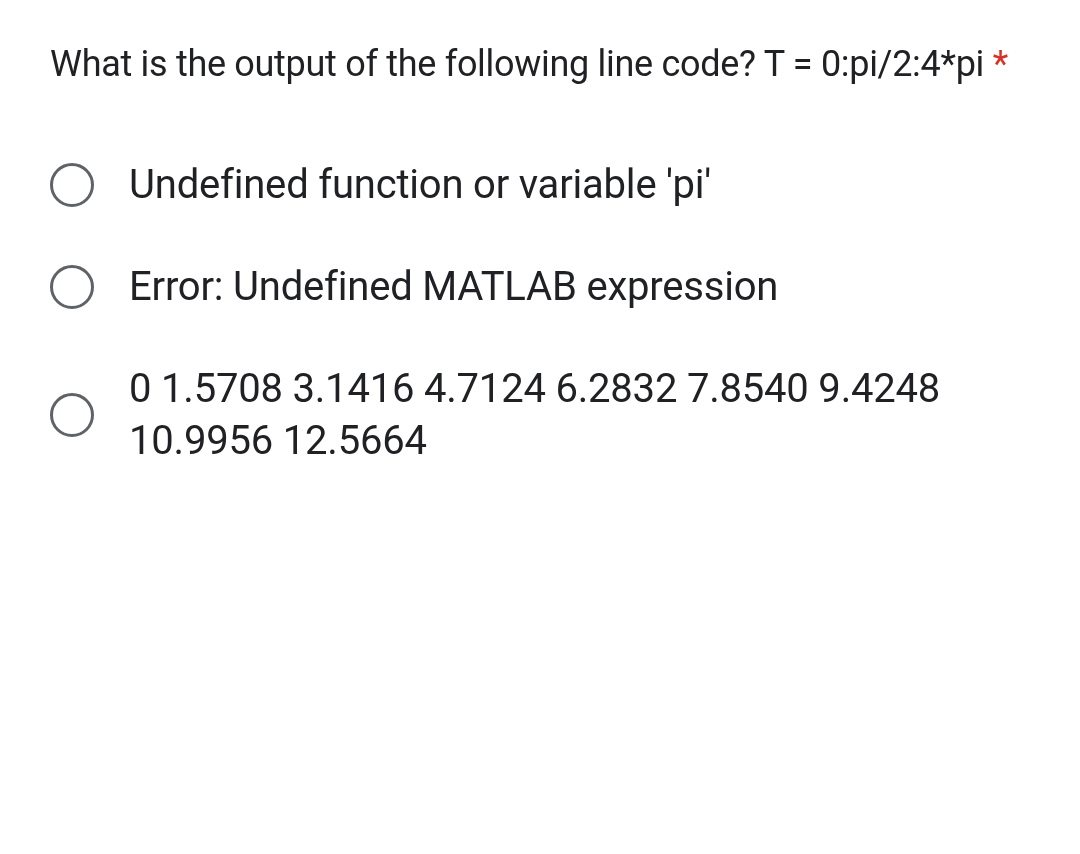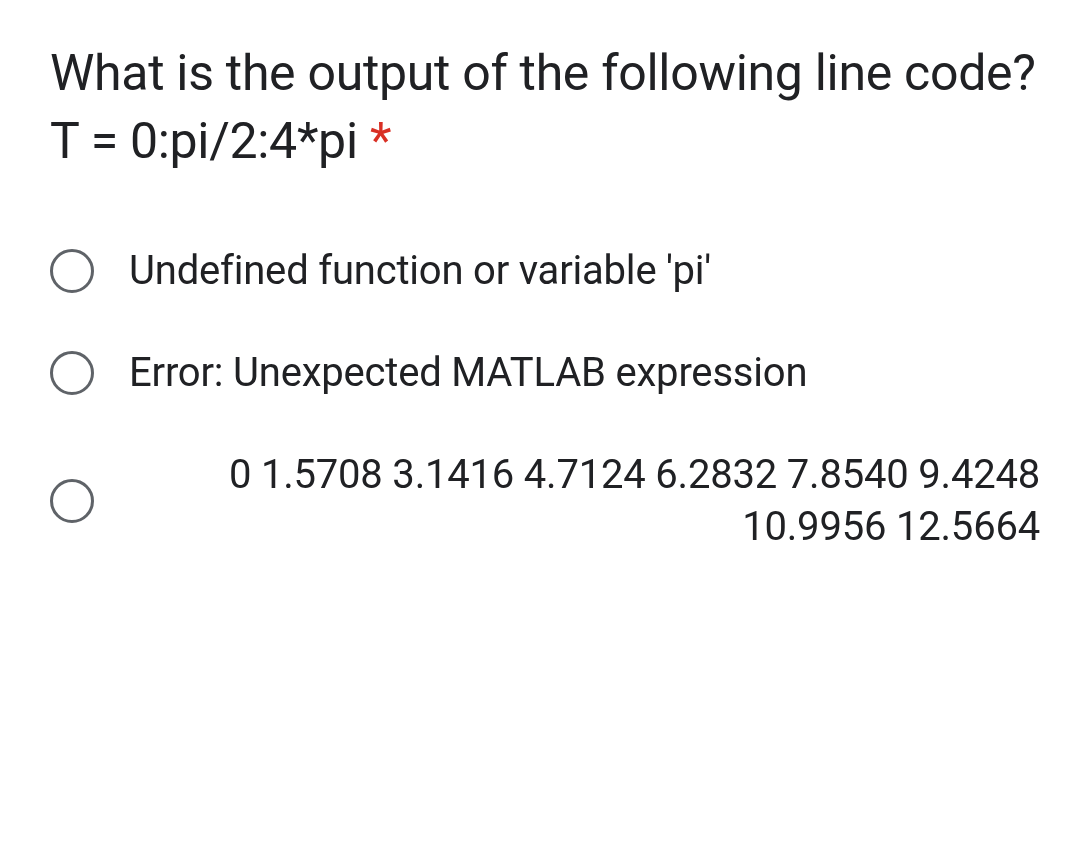--- a/index.html
+++ b/index.html
@@ -9,21 +9,21 @@
     }
     body {
       font-family: 'Roboto', Arial, sans-serif;
       background: #ffffff;
       width: 1080px;
       height: 854px;
       padding: 40px 40px 40px 50px;
       color: #202124;
     }
     .question-text {
-      font-size: 50px;
+      font-size: 36px;
       line-height: 1.35;
       color: #202124;
       margin-bottom: 70px;
       letter-spacing: -0.3px;
     }
     .required-star {
       color: #d93025;
     }
     .options {
       display: flex;
@@ -42,40 +42,39 @@
       min-width: 44px;
       border: 3px solid #5f6368;
       border-radius: 50%;
       flex-shrink: 0;
     }
     .option-label {
       font-size: 40px;
       line-height: 1.3;
       color: #202124;
       letter-spacing: -0.2px;
-      text-align: right;
     }
     .option:last-child .radio-circle {
       align-self: center;
     }
   </style>
 </head>
 <body>
 
 <div class="question-text">
   <span>What is the output of the following line code? T = 0:pi/2:4*pi</span>
   <span class="required-star">*</span>
 </div>
 
 <div class="options">
   <div class="option">
     <div class="radio-circle"></div>
     <div class="option-label">Undefined function or variable 'pi'</div>
   </div>
   <div class="option">
     <div class="radio-circle"></div>
-    <div class="option-label">Error: Unexpected MATLAB expression</div>
+    <div class="option-label">Error: Undefined MATLAB expression</div>
   </div>
   <div class="option">
     <div class="radio-circle"></div>
     <div class="option-label">0 1.5708 3.1416 4.7124 6.2832 7.8540 9.4248 10.9956 12.5664</div>
   </div>
 </div>
 
 </body></html>

